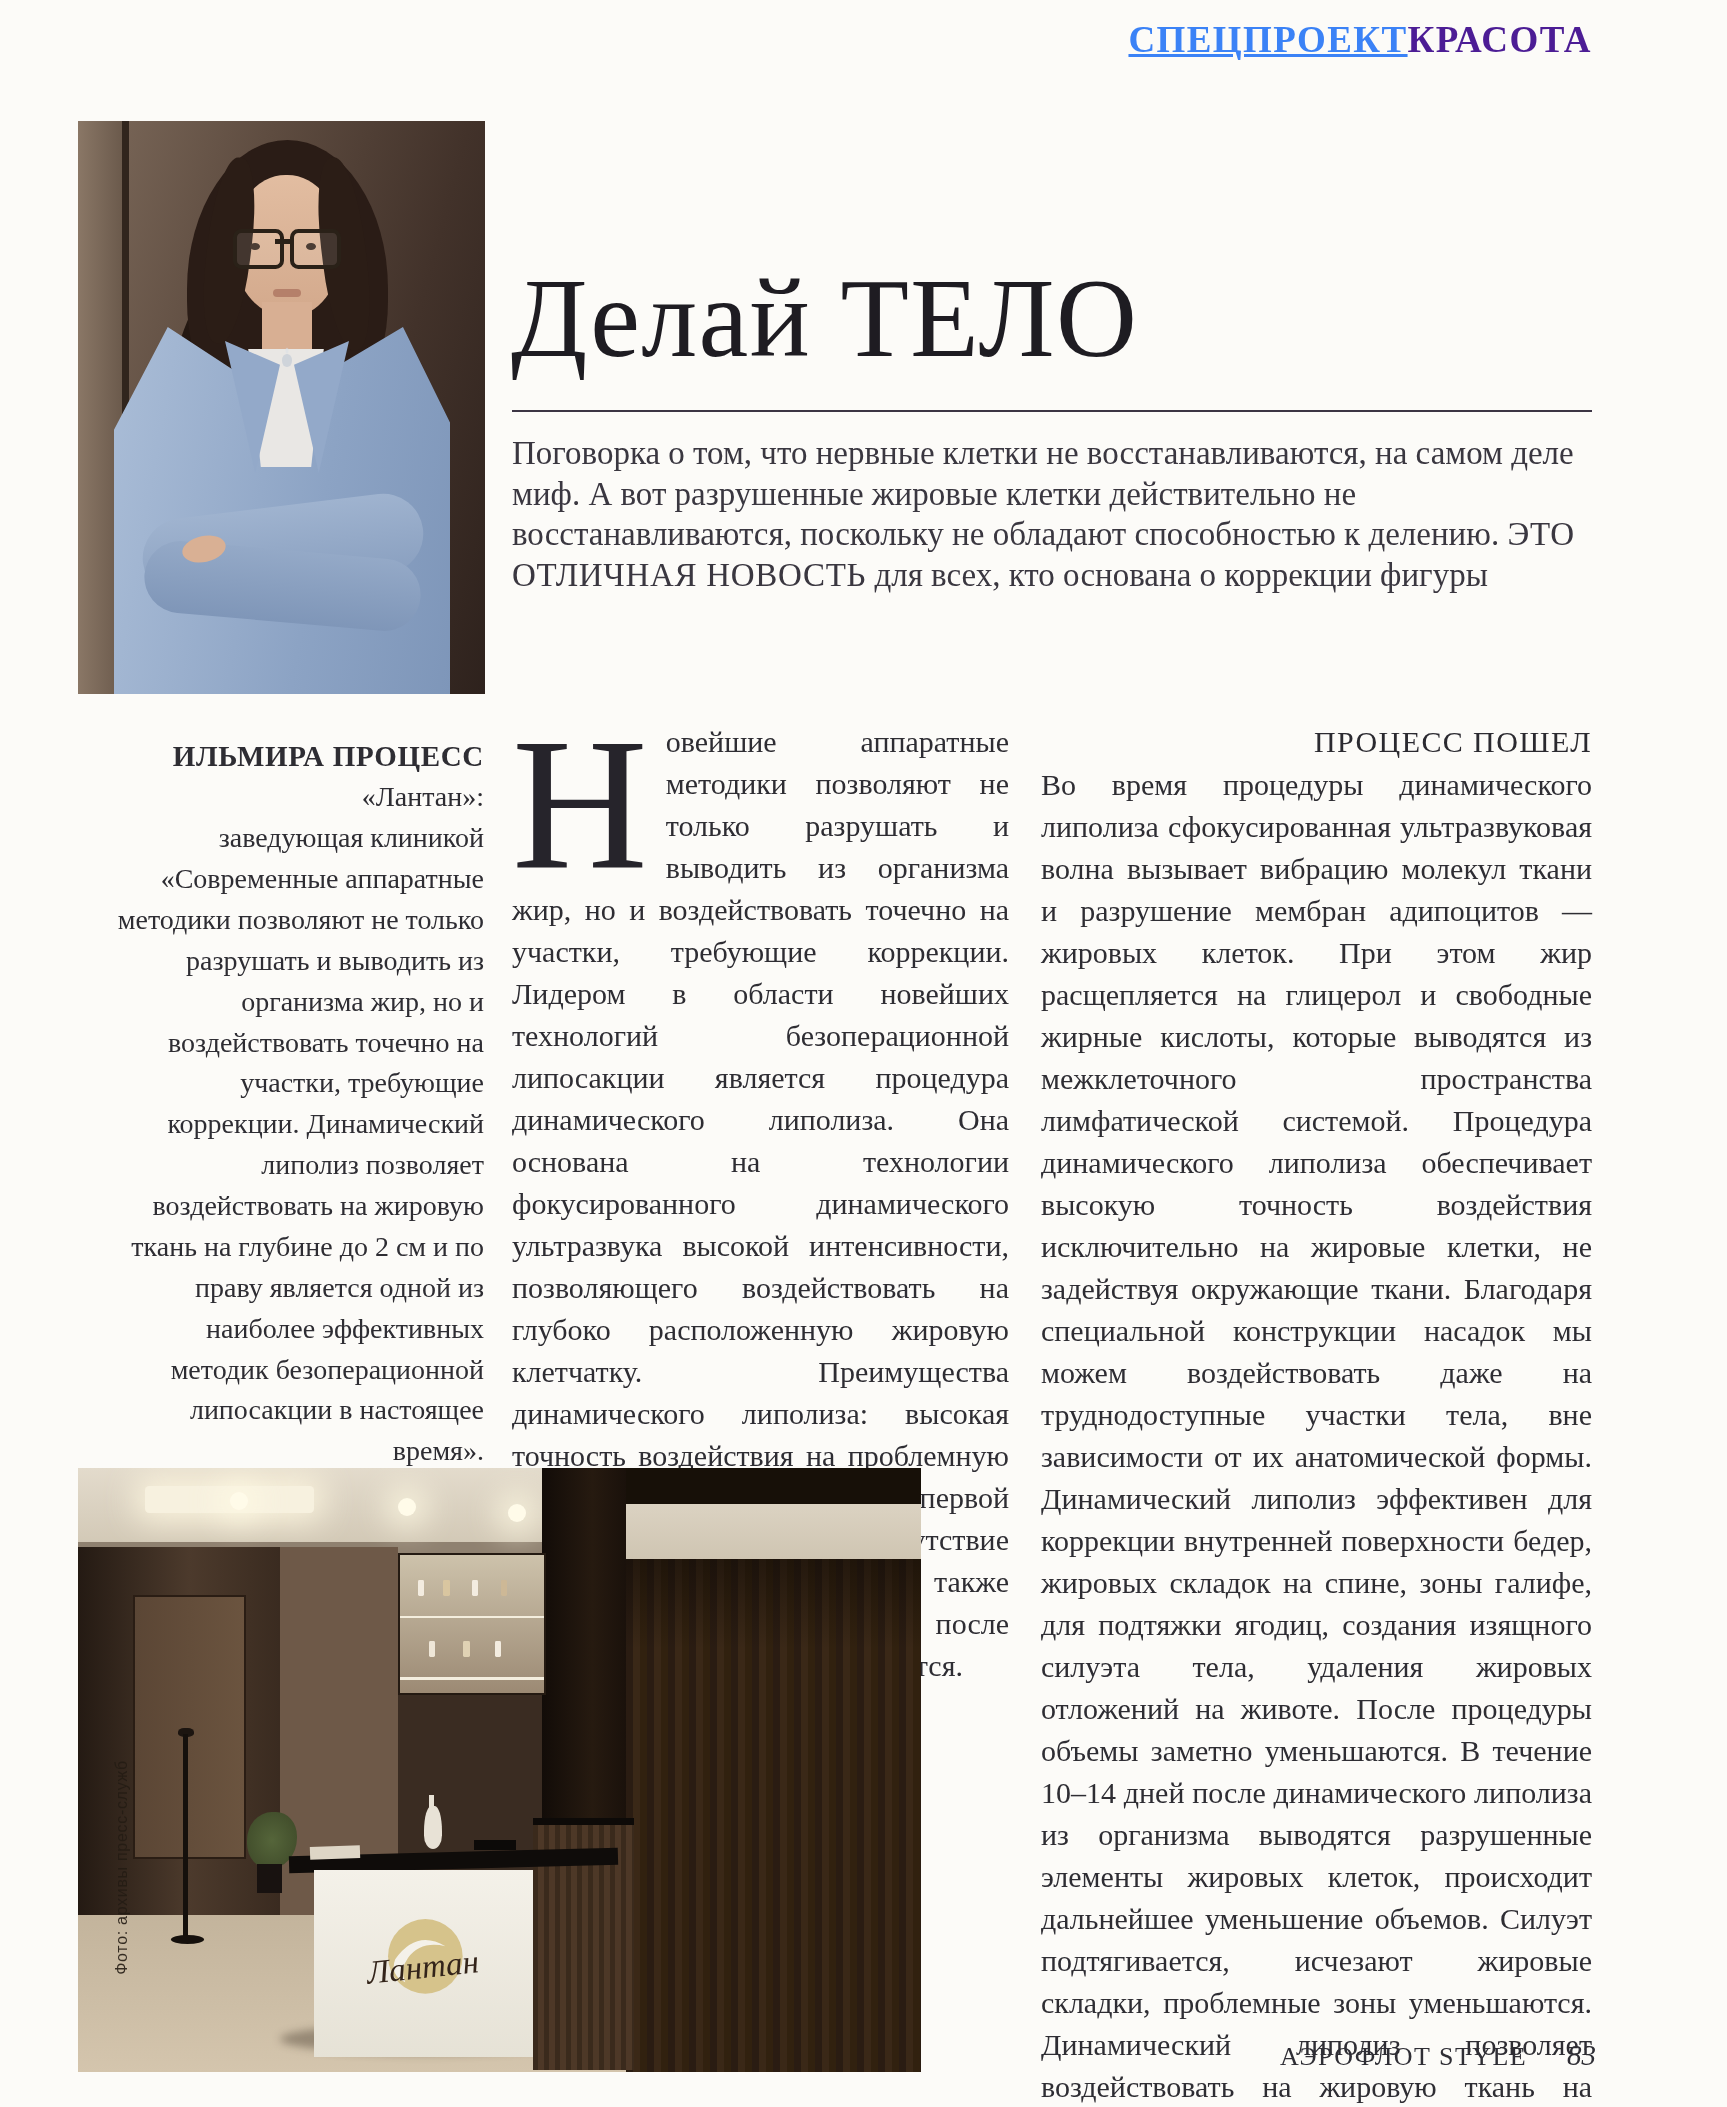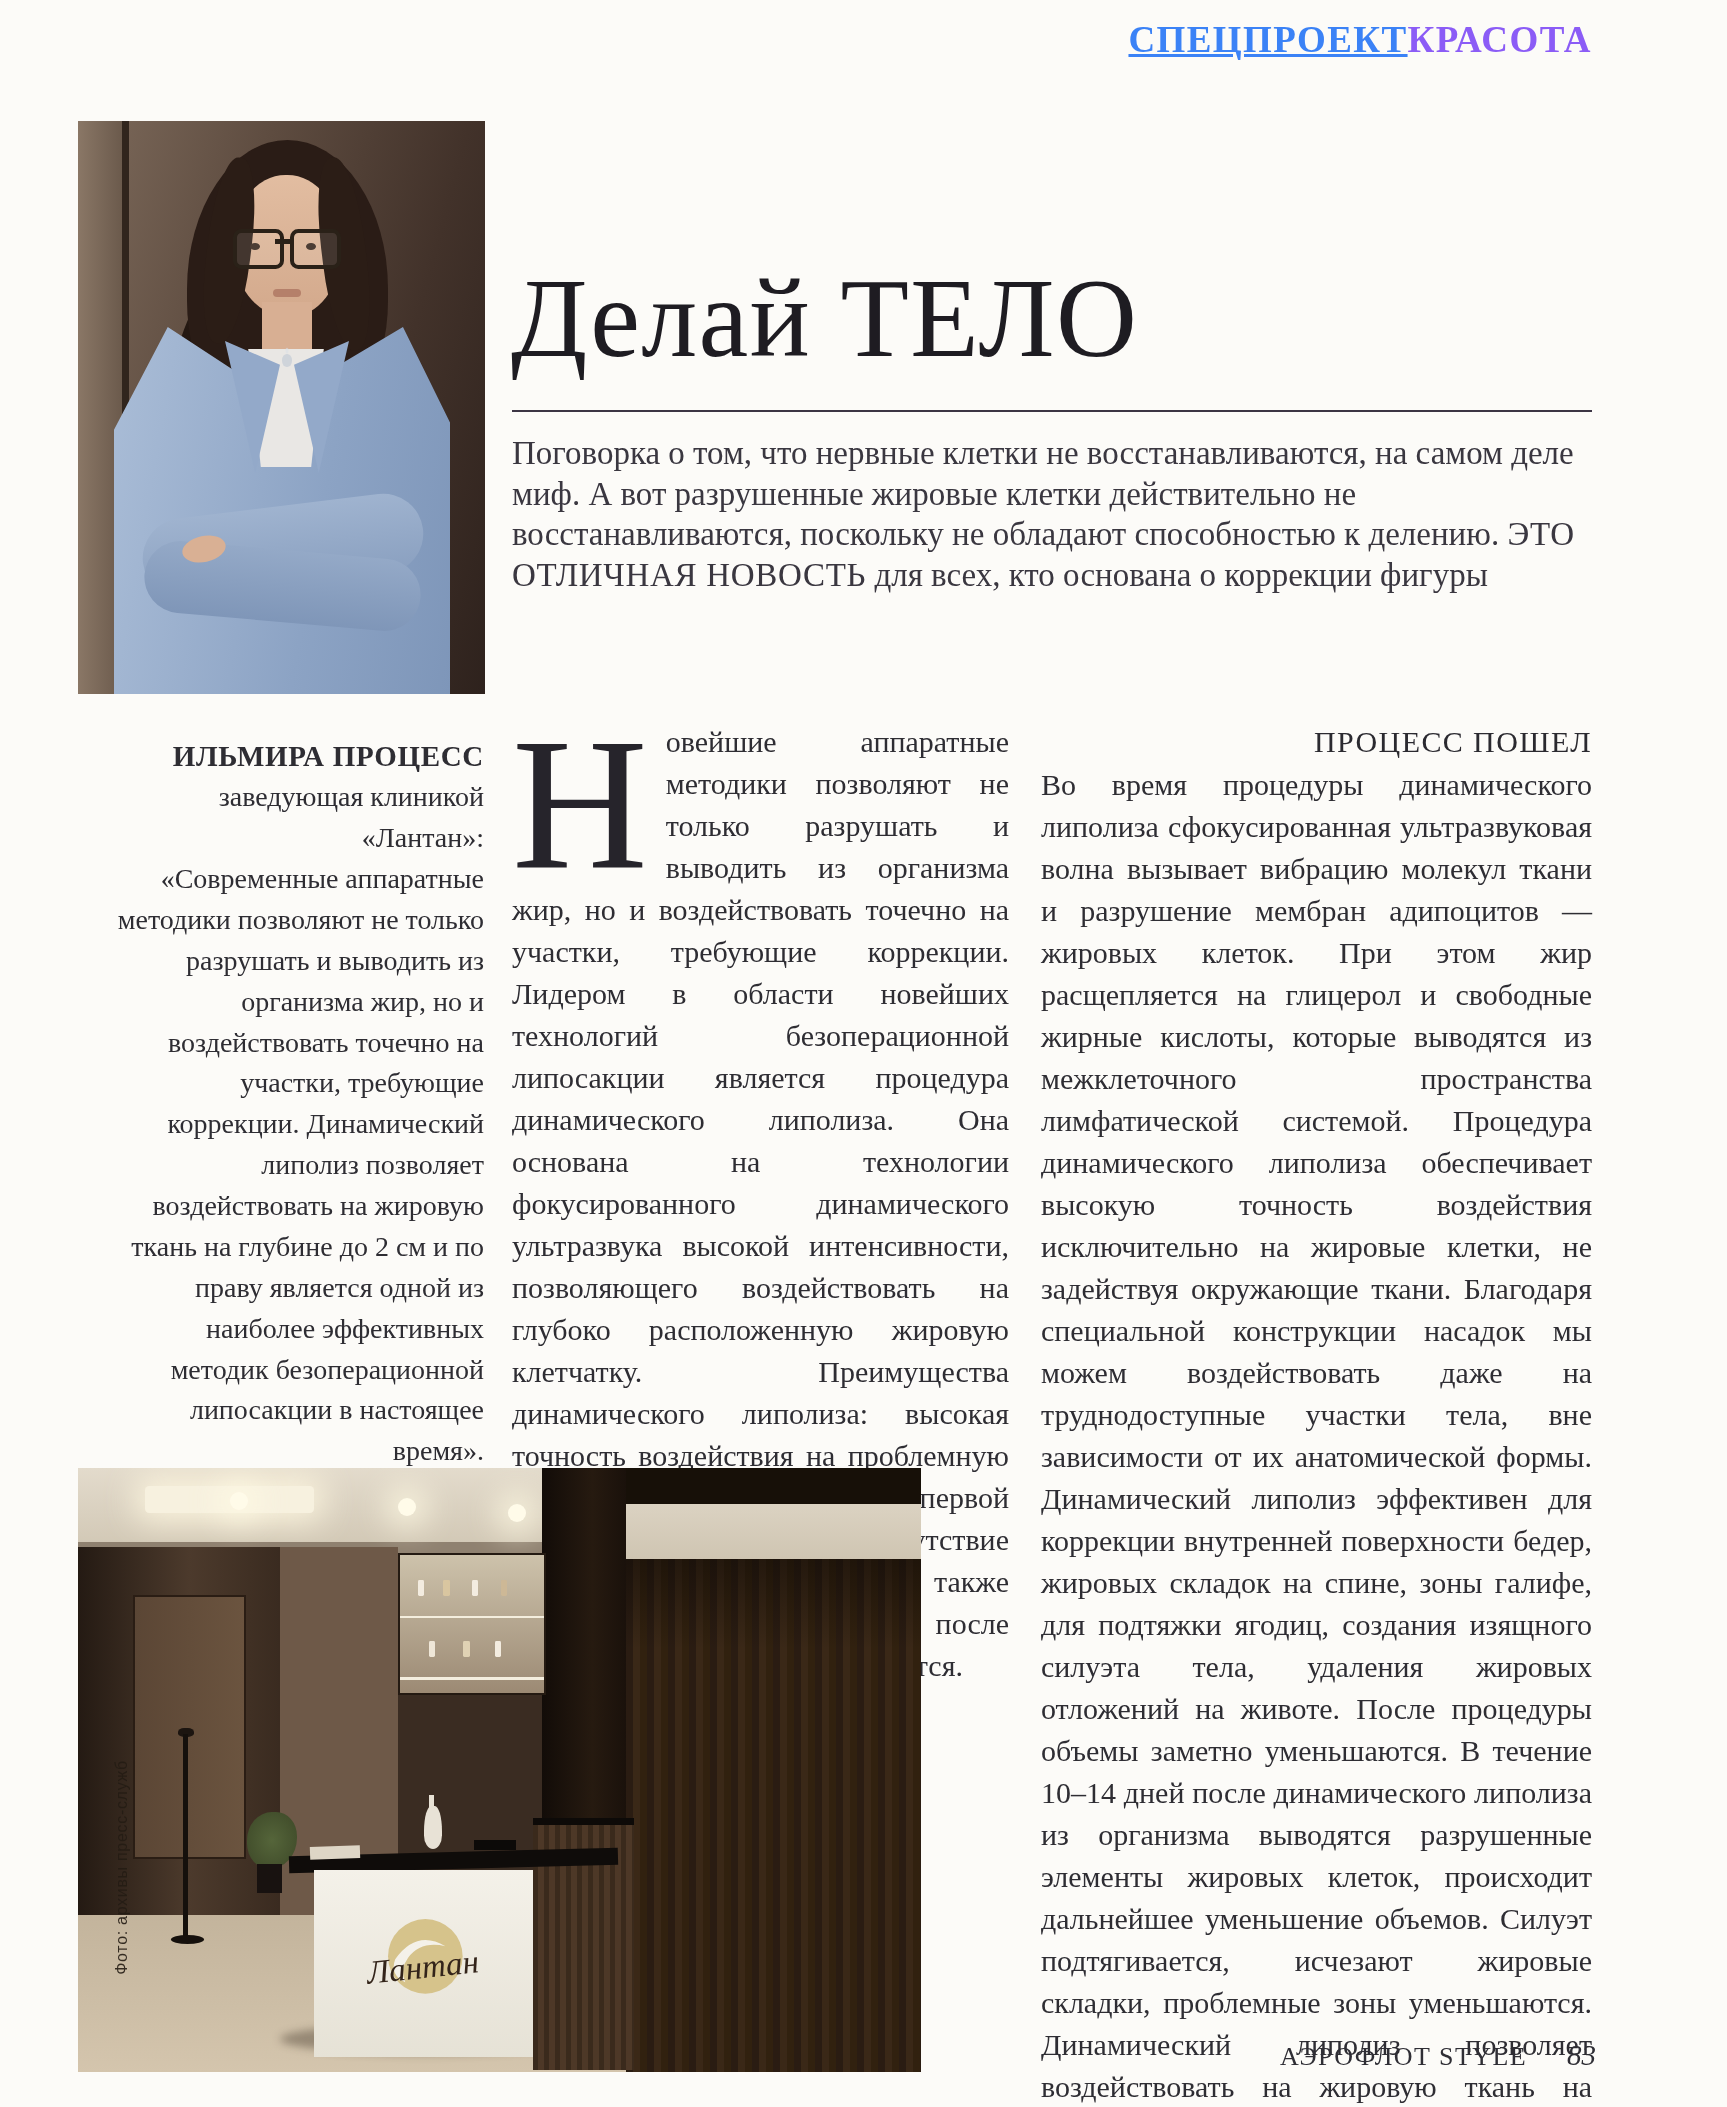--- a/index.html
+++ b/index.html
@@ -13,21 +13,21 @@
   }
   .page{position:absolute;inset:0;}
 
   
   .mag-header{
     position:absolute;top:18px;right:136px;
     font-size:37px;letter-spacing:1.4px;font-weight:bold;
     white-space:nowrap;
   }
   .hdr-gray{color:#3b82f6;text-decoration:underline;}
-  .hdr-dark{color:#8b5cf6;}
+  .hdr-dark{color:#4c1d95;}
 
   
   .portrait{
     position:absolute;left:78px;top:121px;width:407px;height:573px;
     overflow:hidden;background:linear-gradient(105deg,#7d6a5b 0%,#5e4c40 35%,#42322a 70%,#2e221d 100%);
   }
   .p-doorframe{position:absolute;left:0;top:0;width:44px;height:100%;
     background:linear-gradient(90deg,#8a7766,#6b5a4c);}
   .p-doorline{position:absolute;left:44px;top:0;width:7px;height:100%;background:#31251d;}
   .p-ponytail{position:absolute;left:89px;top:166px;width:66px;height:228px;background:#241812;
@@ -208,22 +208,22 @@
 
   <div class="title">Делай ТЕЛО</div>
   <div class="title-rule"></div>
 
   <div class="lead">
     <span>Поговорка о том, что нервные клетки не восстанавливаются, на самом деле миф. А вот разрушенные жировые клетки действительно не восстанавливаются, поскольку не обладают способностью к делению. </span><span class="lead-caps">ЭТО ОТЛИЧНАЯ НОВОСТЬ</span><span> для всех, кто основана о коррекции фигуры</span>
   </div>
 
   <div class="sidebar">
     <div class="name">ИЛЬМИРА ПРОЦЕСС</div>
+    <div>«Лантан»:</div>
     <div>заведующая клиникой</div>
-    <div>«Лантан»:</div>
     <div>«Современные аппаратные методики позволяют не только разрушать и выводить из организма жир, но и воздействовать точечно на участки, требующие коррекции. Динамический липолиз позволяет воздействовать на жировую ткань на глубине до 2 см и по праву является одной из наиболее эффективных методик безоперационной липосакции в настоящее время».</div>
   </div>
 
   <div class="body-cols">
     <div class="col col1">
       <span class="dropcap">Н</span><span>овейшие аппаратные методики позволяют не только разрушать и выводить из организма жир, но и воздействовать точечно на участки, требующие коррекции. Лидером в области новейших технологий безоперационной липосакции является процедура динамического липолиза. Она основана на технологии фокусированного динамического ультразвука высокой интенсивности, позволяющего воздействовать на глубоко расположенную жировую клетчатку. Преимущества динамического липолиза: высокая точность воздействия на проблемную зону, видимый эффект после первой же процедуры, отсутствие реабилитационного периода, а также то, что жировые клетки после разрушения не восстанавливаются.</span>
     </div>
     <div class="col col2">
       <h2 class="col2-heading">ПРОЦЕСС ПОШЕЛ</h2>
       <span>Во время процедуры динамического липолиза сфокусированная ультразвуковая волна вызывает вибрацию молекул ткани и разрушение мембран адипоцитов — жировых клеток. При этом жир расщепляется на глицерол и свободные жирные кислоты, которые выводятся из межклеточного пространства лимфатической системой. Процедура динамического липолиза обеспечивает высокую точность воздействия исключительно на жировые клетки, не задействуя окружающие ткани. Благодаря специальной конструкции насадок мы можем воздействовать даже на труднодоступные участки тела, вне зависимости от их анатомической формы. Динамический липолиз эффективен для коррекции внутренней поверхности бедер, жировых складок на спине, зоны галифе, для подтяжки ягодиц, создания изящного силуэта тела, удаления жировых отложений на животе. После процедуры объемы заметно уменьшаются. В течение 10–14 дней после динамического липолиза из организма выводятся разрушенные элементы жировых клеток, происходит дальнейшее уменьшение объемов. Силуэт подтягивается, исчезают жировые складки, проблемные зоны уменьшаются. Динамический липолиз позволяет воздействовать на жировую ткань на глубине до 2 см и является одной из наиболее эффективных методик безоперационной липосакции.</span>

